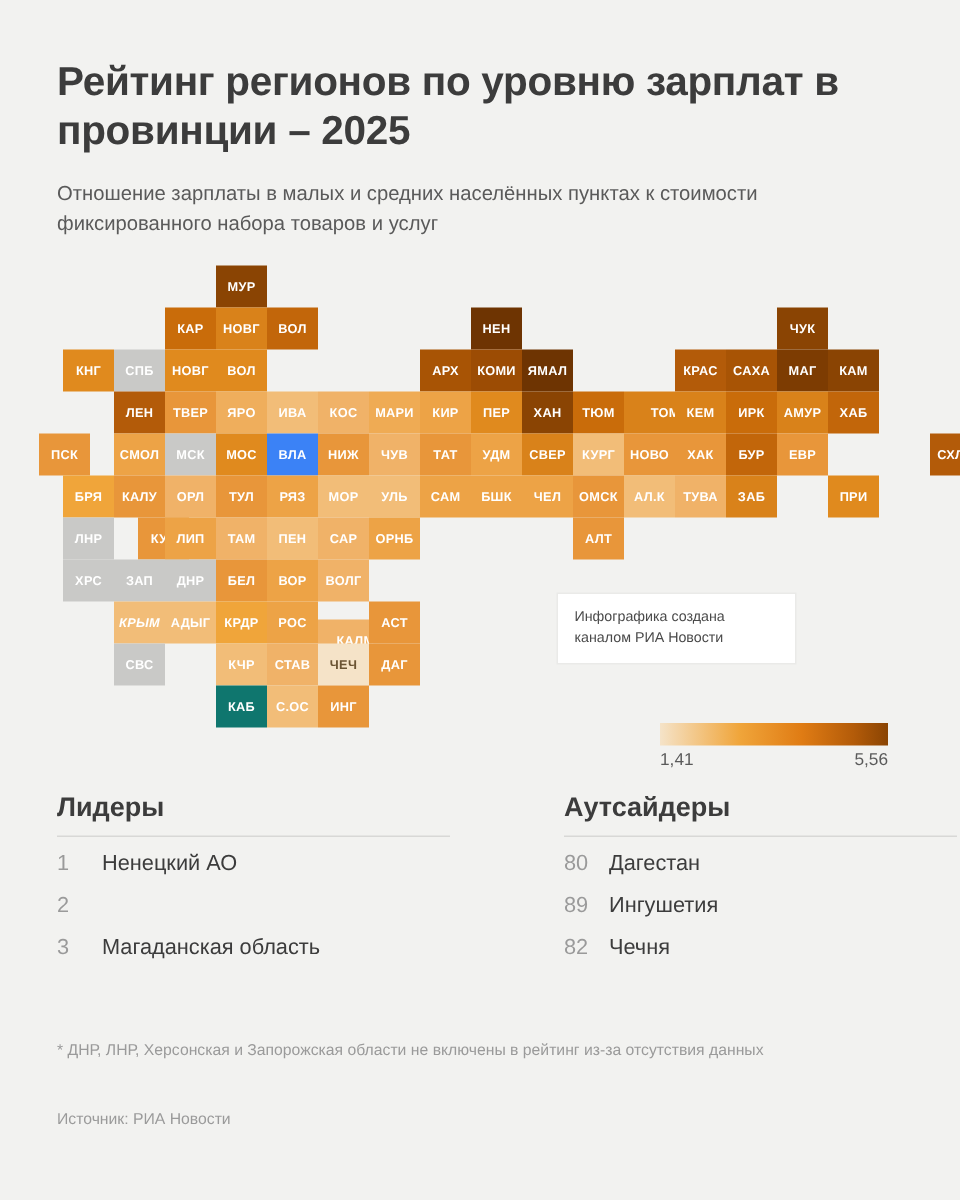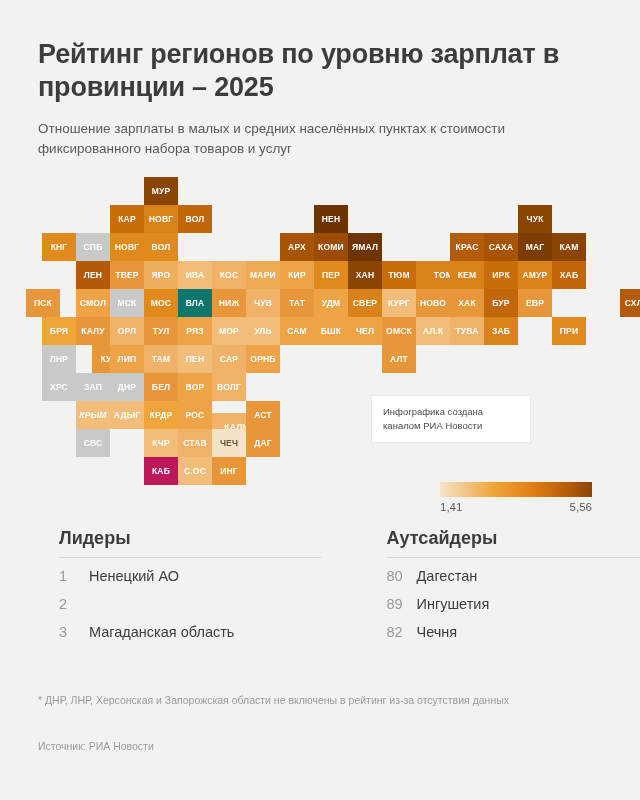--- a/index.html
+++ b/index.html
@@ -89,21 +89,21 @@
   }
 
   
   .lists {
     position: absolute;
     top: 528px;
     left: 0;
     width: 640px;
     padding: 0 38px;
   }
-  .lists-inner { display: flex; margin-left: 21px; }
+  .lists-inner { display: flex; }
   .col { width: 50%; }
   .col.right { padding-left: 56px; }
   .col-title {
     font-size: 18px;
     font-weight: bold;
     color: #3c3c3c;
     margin: 0 0 8px 0;
   }
   .hr {
     height: 1px;
@@ -210,21 +210,21 @@
         <div class="cell" style="left: 382px; top: 84px; background: rgb(201, 108, 10); color: rgb(255, 255, 255);">ТЮМ</div>
         <div class="cell" style="left: 416px; top: 84px; background: rgb(217, 130, 26); color: rgb(255, 255, 255); padding-left: 21px;">ТОМ</div>
         <div class="cell" style="left: 450px; top: 84px; background: rgb(217, 130, 26); color: rgb(255, 255, 255);">КЕМ</div>
         <div class="cell" style="left: 484px; top: 84px; background: rgb(201, 108, 10); color: rgb(255, 255, 255);">ИРК</div>
         <div class="cell" style="left: 518px; top: 84px; background: rgb(217, 130, 26); color: rgb(255, 255, 255);">АМУР</div>
         <div class="cell" style="left: 552px; top: 84px; background: rgb(194, 102, 10); color: rgb(255, 255, 255);">ХАБ</div>
         <div class="cell" style="left: 26px; top: 112px; background: rgb(232, 150, 58); color: rgb(255, 255, 255);">ПСК</div>
         <div class="cell" style="left: 76px; top: 112px; background: rgb(237, 163, 70); color: rgb(255, 255, 255);">СМОЛ</div>
         <div class="cell grey" style="left: 110px; top: 112px; background: rgb(201, 201, 199); color: rgb(255, 255, 255);">МСК</div>
         <div class="cell" style="left: 144px; top: 112px; background: rgb(224, 138, 30); color: rgb(255, 255, 255);">МОС</div>
-        <div class="cell" style="left: 178px; top: 112px; background: #0f766e; color: rgb(255, 255, 255);">ВЛА</div>
+        <div class="cell" style="left: 178px; top: 112px; background: #3b82f6; color: rgb(255, 255, 255);">ВЛА</div>
         <div class="cell" style="left: 212px; top: 112px; background: rgb(232, 150, 58); color: rgb(255, 255, 255);">НИЖ</div>
         <div class="cell" style="left: 246px; top: 112px; background: rgb(240, 178, 104); color: rgb(255, 255, 255);">ЧУВ</div>
         <div class="cell" style="left: 280px; top: 112px; background: rgb(232, 150, 58); color: rgb(255, 255, 255);">ТАТ</div>
         <div class="cell" style="left: 314px; top: 112px; background: rgb(237, 163, 70); color: rgb(255, 255, 255);">УДМ</div>
         <div class="cell" style="left: 348px; top: 112px; background: rgb(217, 130, 26); color: rgb(255, 255, 255);">СВЕР</div>
         <div class="cell" style="left: 382px; top: 112px; background: rgb(242, 189, 120); color: rgb(255, 255, 255);">КУРГ</div>
         <div class="cell" style="left: 416px; top: 112px; background: rgb(232, 150, 58); color: rgb(255, 255, 255);">НОВО</div>
         <div class="cell" style="left: 450px; top: 112px; background: rgb(232, 150, 58); color: rgb(255, 255, 255);">ХАК</div>
         <div class="cell" style="left: 484px; top: 112px; background: rgb(194, 102, 10); color: rgb(255, 255, 255);">БУР</div>
         <div class="cell" style="left: 518px; top: 112px; background: rgb(232, 150, 58); color: rgb(255, 255, 255);">ЕВР</div>
@@ -262,21 +262,21 @@
         <div class="cell" style="left: 110px; top: 224px; background: rgb(242, 189, 120); color: rgb(255, 255, 255);">АДЫГ</div>
         <div class="cell" style="left: 144px; top: 224px; background: rgb(240, 165, 58); color: rgb(255, 255, 255);">КРДР</div>
         <div class="cell" style="left: 178px; top: 224px; background: rgb(237, 163, 70); color: rgb(255, 255, 255);">РОС</div>
         <div class="cell" style="left: 212px; top: 236px; background: rgb(240, 178, 104); color: rgb(255, 255, 255); padding-left: 16px;">КАЛМ</div>
         <div class="cell" style="left: 246px; top: 224px; background: rgb(232, 150, 58); color: rgb(255, 255, 255);">АСТ</div>
         <div class="cell grey" style="left: 76px; top: 252px; background: rgb(201, 201, 199); color: rgb(255, 255, 255);">СВС</div>
         <div class="cell" style="left: 144px; top: 252px; background: rgb(242, 189, 120); color: rgb(255, 255, 255);">КЧР</div>
         <div class="cell" style="left: 178px; top: 252px; background: rgb(240, 178, 104); color: rgb(255, 255, 255);">СТАВ</div>
         <div class="cell" style="left: 212px; top: 252px; background: rgb(245, 227, 200); color: rgb(107, 84, 52);">ЧЕЧ</div>
         <div class="cell" style="left: 246px; top: 252px; background: rgb(232, 150, 58); color: rgb(255, 255, 255);">ДАГ</div>
-        <div class="cell" style="left: 144px; top: 280px; background: #be185d; color: rgb(255, 255, 255);">КАБ</div>
+        <div class="cell" style="left: 144px; top: 280px; background: #0f766e; color: rgb(255, 255, 255);">КАБ</div>
         <div class="cell" style="left: 178px; top: 280px; background: rgb(242, 189, 120); color: rgb(255, 255, 255);">С.ОС</div>
         <div class="cell" style="left: 212px; top: 280px; background: rgb(232, 150, 58); color: rgb(255, 255, 255);">ИНГ</div>
       </div>
   </div>
 
   <div class="annot">Инфографика создана каналом РИА Новости</div>
 
   <div class="legend">
     <div class="legend-bar"></div>
     <div class="legend-labels">

